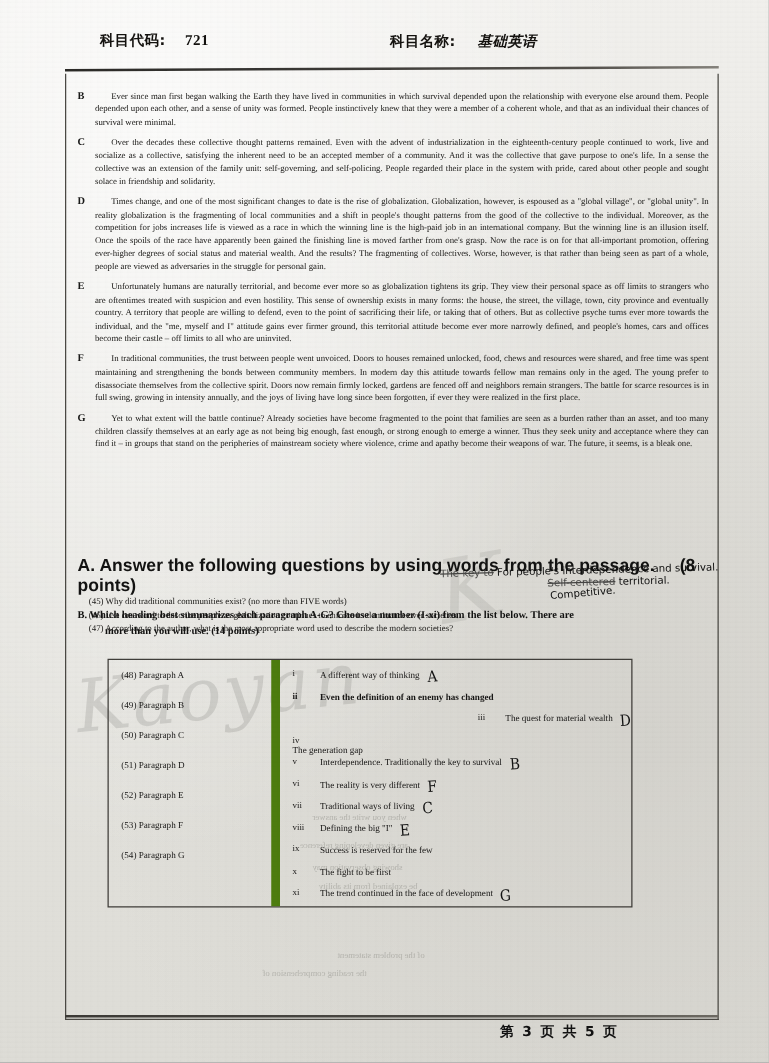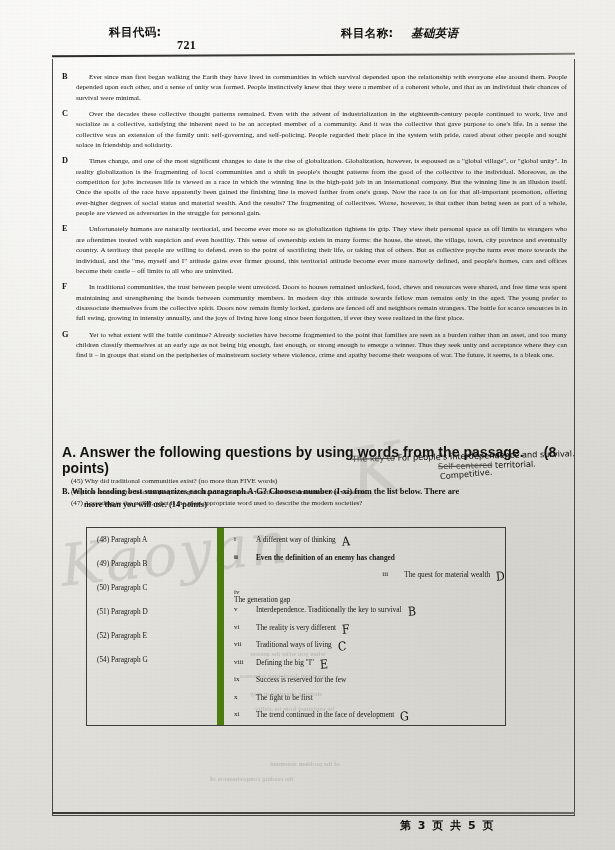--- a/index.html
+++ b/index.html
@@ -44,24 +44,23 @@
     height: 58px;
   }
   .hdr-item {
     position: absolute;
     font-family: "DejaVu Sans", sans-serif;
     font-weight: bold;
     font-size: 11.5px;
     letter-spacing: .4px;
     color: #14120f;
     white-space: nowrap;
-    margin-left: 29px;
   }
   #hdr-code-label { left: 80px; top: 25px; }
-  #hdr-code-value { left: 148px; top: 38px; font-family:"Liberation Serif",serif; font-size:12px;}
+  #hdr-code-value { left: 148px; top: 25px; font-family:"Liberation Serif",serif; font-size:12px;}
   #hdr-name-label { left: 312px; top: 26px; }
   #hdr-name-value { left: 382px; top: 26px; font-style: italic; }
 
   #hdr-rule {
     position: absolute;
     left: 52px; top: 54px;
     width: 523px; height: 2px;
     background: linear-gradient(90deg, #2b2a27 0%, #3a3835 40%, #55524d 80%, #86837c 100%);
     transform: rotate(-0.25deg);
   }
@@ -354,20 +353,21 @@
   </div>
 
   <div id="answer-table">
 
     <div id="col-left">
       <div class="tbl-row">(48) Paragraph A</div>
       <div class="tbl-row">(49) Paragraph B</div>
       <div class="tbl-row">(50) Paragraph C</div>
       <div class="tbl-row">(51) Paragraph D</div>
       <div class="tbl-row">(52) Paragraph E</div>
+      <div class="tbl-row">(53) Paragraph F</div>
       <div class="tbl-row">(54) Paragraph G</div>
     </div>
 
     <div id="col-right">
 
       <div class="tbl-row right" style="height:17.5px;">
         <span class="rn">i</span>
         <span class="rn-text">A different way of thinking</span>
         <span class="hw-letter">A</span>
       </div>

